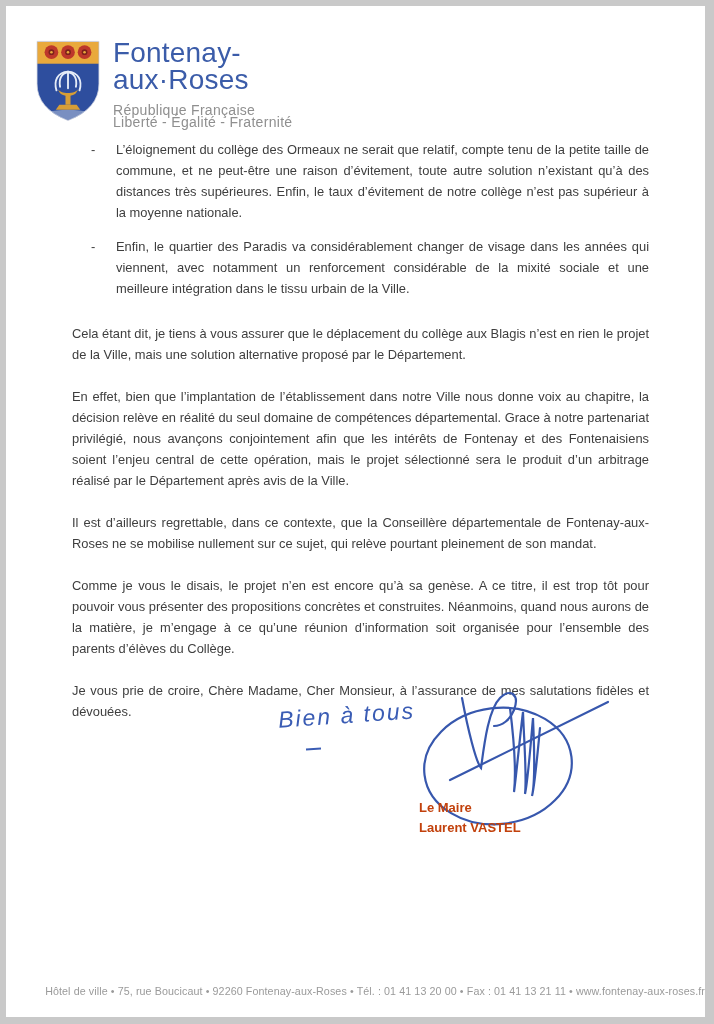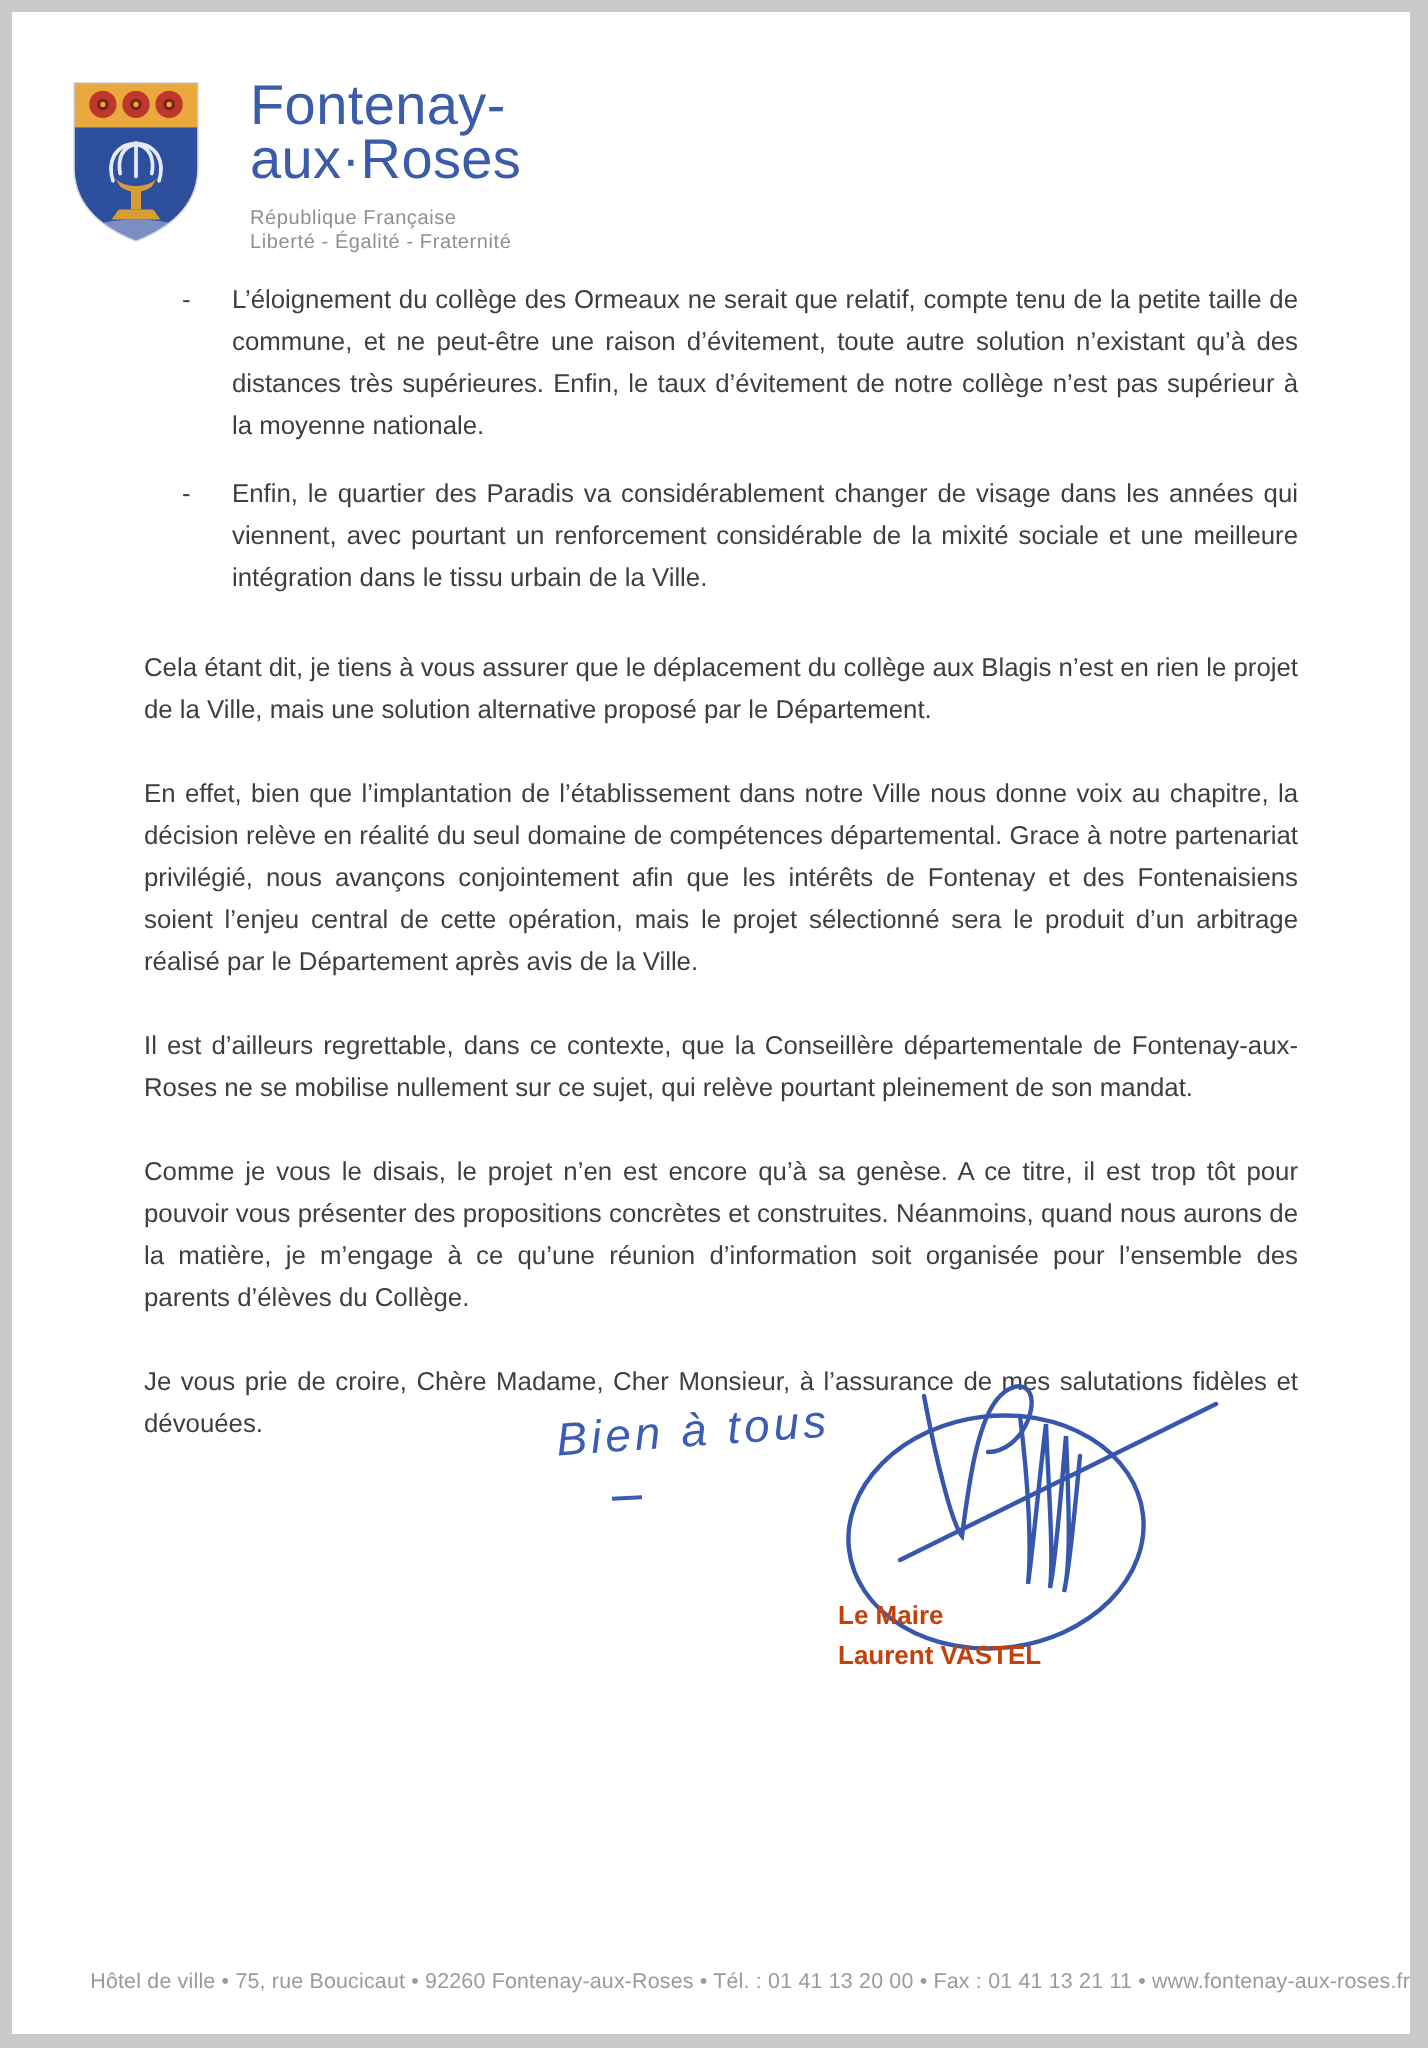--- a/index.html
+++ b/index.html
@@ -15,33 +15,33 @@
   }
   .page {
     position: relative;
     width: 100%; height: 100%;
     background: #ffffff;
   }
 
   
   .letterhead {
     position: absolute; left: 26px; top: 30px;
-    display: flex; align-items: flex-start; gap: 12px;
+    display: flex; align-items: flex-start;
   }
   .shield { width: 72px; height: 90px; flex: 0 0 auto; }
   .logo-text { margin-left: 9px; padding-top: 3px; }
   .logo-title {
     color: #3b5ca9;
     font-size: 28px; line-height: 27px;
     font-weight: 500; letter-spacing: 0.2px;
   }
   .logo-subtitle {
     margin-top: 11px;
     color: #8f8f8f;
-    font-size: 10px; line-height: 12px; letter-spacing: 0.3px;
+    font-size: 14px; line-height: 12px; letter-spacing: 0.3px;
   }
 
   
   .letter-body {
     position: absolute; left: 58px; right: 56px; top: 133px;
     font-size: 12.9px; line-height: 21px;
     color: #3e3e3e;
     text-align: justify;
   }
   ul.points { list-style: none; margin: 0 0 24px 0; padding: 0; }
@@ -146,21 +146,21 @@
         <div class="logo-subtitle">
           <div>République Française</div>
           <div>Liberté - Égalité - Fraternité</div>
         </div>
       </div>
     </div>
 
     <div class="letter-body">
       <ul class="points">
         <li>L’éloignement du collège des Ormeaux ne serait que relatif, compte tenu de la petite taille de commune, et ne peut-être une raison d’évitement, toute autre solution n’existant qu’à des distances très supérieures. Enfin, le taux d’évitement de notre collège n’est pas supérieur à la moyenne nationale.</li>
-        <li>Enfin, le quartier des Paradis va considérablement changer de visage dans les années qui viennent, avec pourtant un renforcement considérable de la mixité sociale et une meilleure intégration dans le tissu urbain de la Ville.</li>
+        <li>Enfin, le quartier des Paradis va considérablement changer de visage dans les années qui viennent, avec notamment un renforcement considérable de la mixité sociale et une meilleure intégration dans le tissu urbain de la Ville.</li>
       </ul>
       <p>Cela étant dit, je tiens à vous assurer que le déplacement du collège aux Blagis n’est en rien le projet de la Ville, mais une solution alternative proposé par le Département.</p>
       <p>En effet, bien que l’implantation de l’établissement dans notre Ville nous donne voix au chapitre, la décision relève en réalité du seul domaine de compétences départemental. Grace à notre partenariat privilégié, nous avançons conjointement afin que les intérêts de Fontenay et des Fontenaisiens soient l’enjeu central de cette opération, mais le projet sélectionné sera le produit d’un arbitrage réalisé par le Département après avis de la Ville.</p>
       <p>Il est d’ailleurs regrettable, dans ce contexte, que la Conseillère départementale de Fontenay-aux-Roses ne se mobilise nullement sur ce sujet, qui relève pourtant pleinement de son mandat.</p>
       <p>Comme je vous le disais, le projet n’en est encore qu’à sa genèse. A ce titre, il est trop tôt pour pouvoir vous présenter des propositions concrètes et construites. Néanmoins, quand nous aurons de la matière, je m’engage à ce qu’une réunion d’information soit organisée pour l’ensemble des parents d’élèves du Collège.</p>
       <p>Je vous prie de croire, Chère Madame, Cher Monsieur, à l’assurance de mes salutations fidèles et dévouées.</p>
     </div>
 
     <div class="signature-area">
       <div class="handwritten-note">Bien à tous</div>

